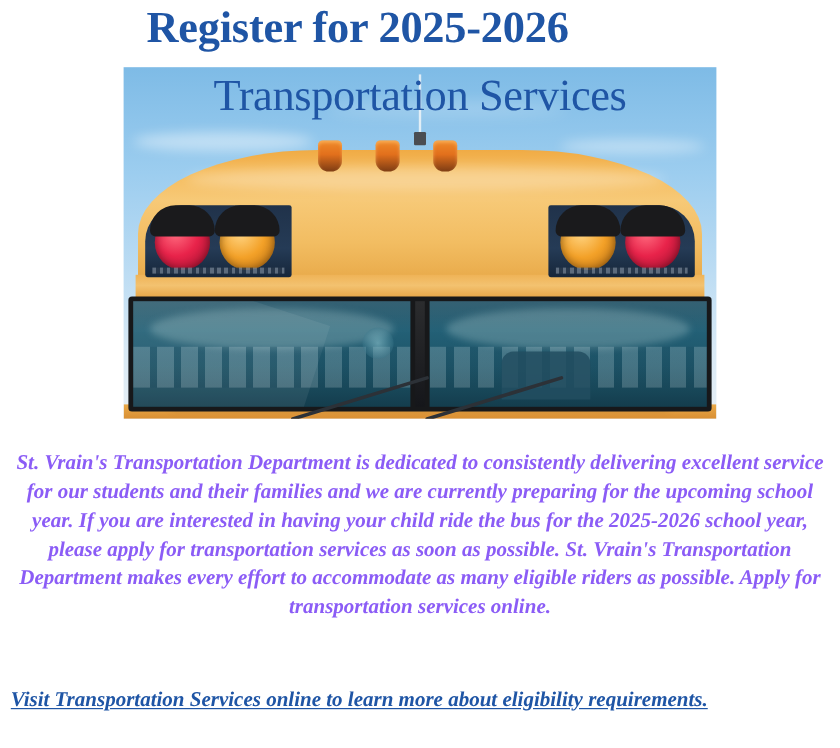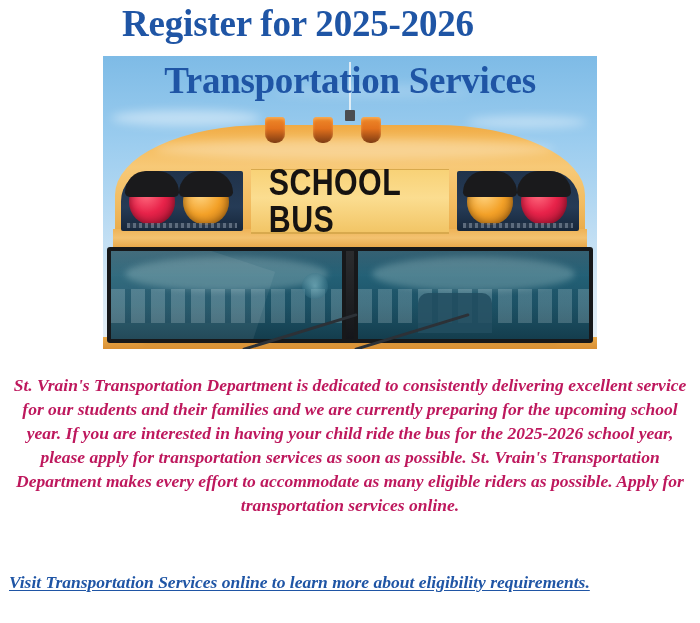--- a/index.html
+++ b/index.html
@@ -102,21 +102,21 @@
   }
 
   
   .hero-title {
     position: absolute;
     left: 0;
     top: 2px;
     width: 494px;
     text-align: center;
     font-family: "Liberation Serif", "DejaVu Serif", serif;
-    font-weight: bold;
+    font-weight: normal;
     font-size: 37px;
     line-height: 46px;
     letter-spacing: -0.3px;
     color: #1f55a5;
     white-space: nowrap;
     z-index: 30;
   }
 
   
   .bus {
@@ -362,21 +362,21 @@
     position: absolute;
     left: 8px;
     top: 355px;
     width: 684px;
     text-align: center;
     font-family: "Liberation Serif", "DejaVu Serif", serif;
     font-weight: bold;
     font-style: italic;
     font-size: 17.5px;
     line-height: 24px;
-    color: #be185d;
+    color: #8b5cf6;
   }
 
   
   .link-block {
     position: absolute;
     left: 9px;
     top: 552px;
     width: 600px;
     text-align: left;
     font-family: "Liberation Serif", "DejaVu Serif", serif;
@@ -419,23 +419,20 @@
       <div class="marker m1"></div>
       <div class="marker m2"></div>
       <div class="marker m3"></div>
 
       <div class="lamp-panel left">
         <div class="lamp red"></div>
         <div class="lamp amber"></div>
         <div class="panel-grille"></div>
       </div>
 
-      <div class="bus-sign">
-        <span>SCHOOL BUS</span>
-      </div>
 
       <div class="lamp-panel right">
         <div class="lamp amber"></div>
         <div class="lamp red"></div>
         <div class="panel-grille"></div>
       </div>
 
       <div class="bus-band"></div>
 
       <div class="windshield">

